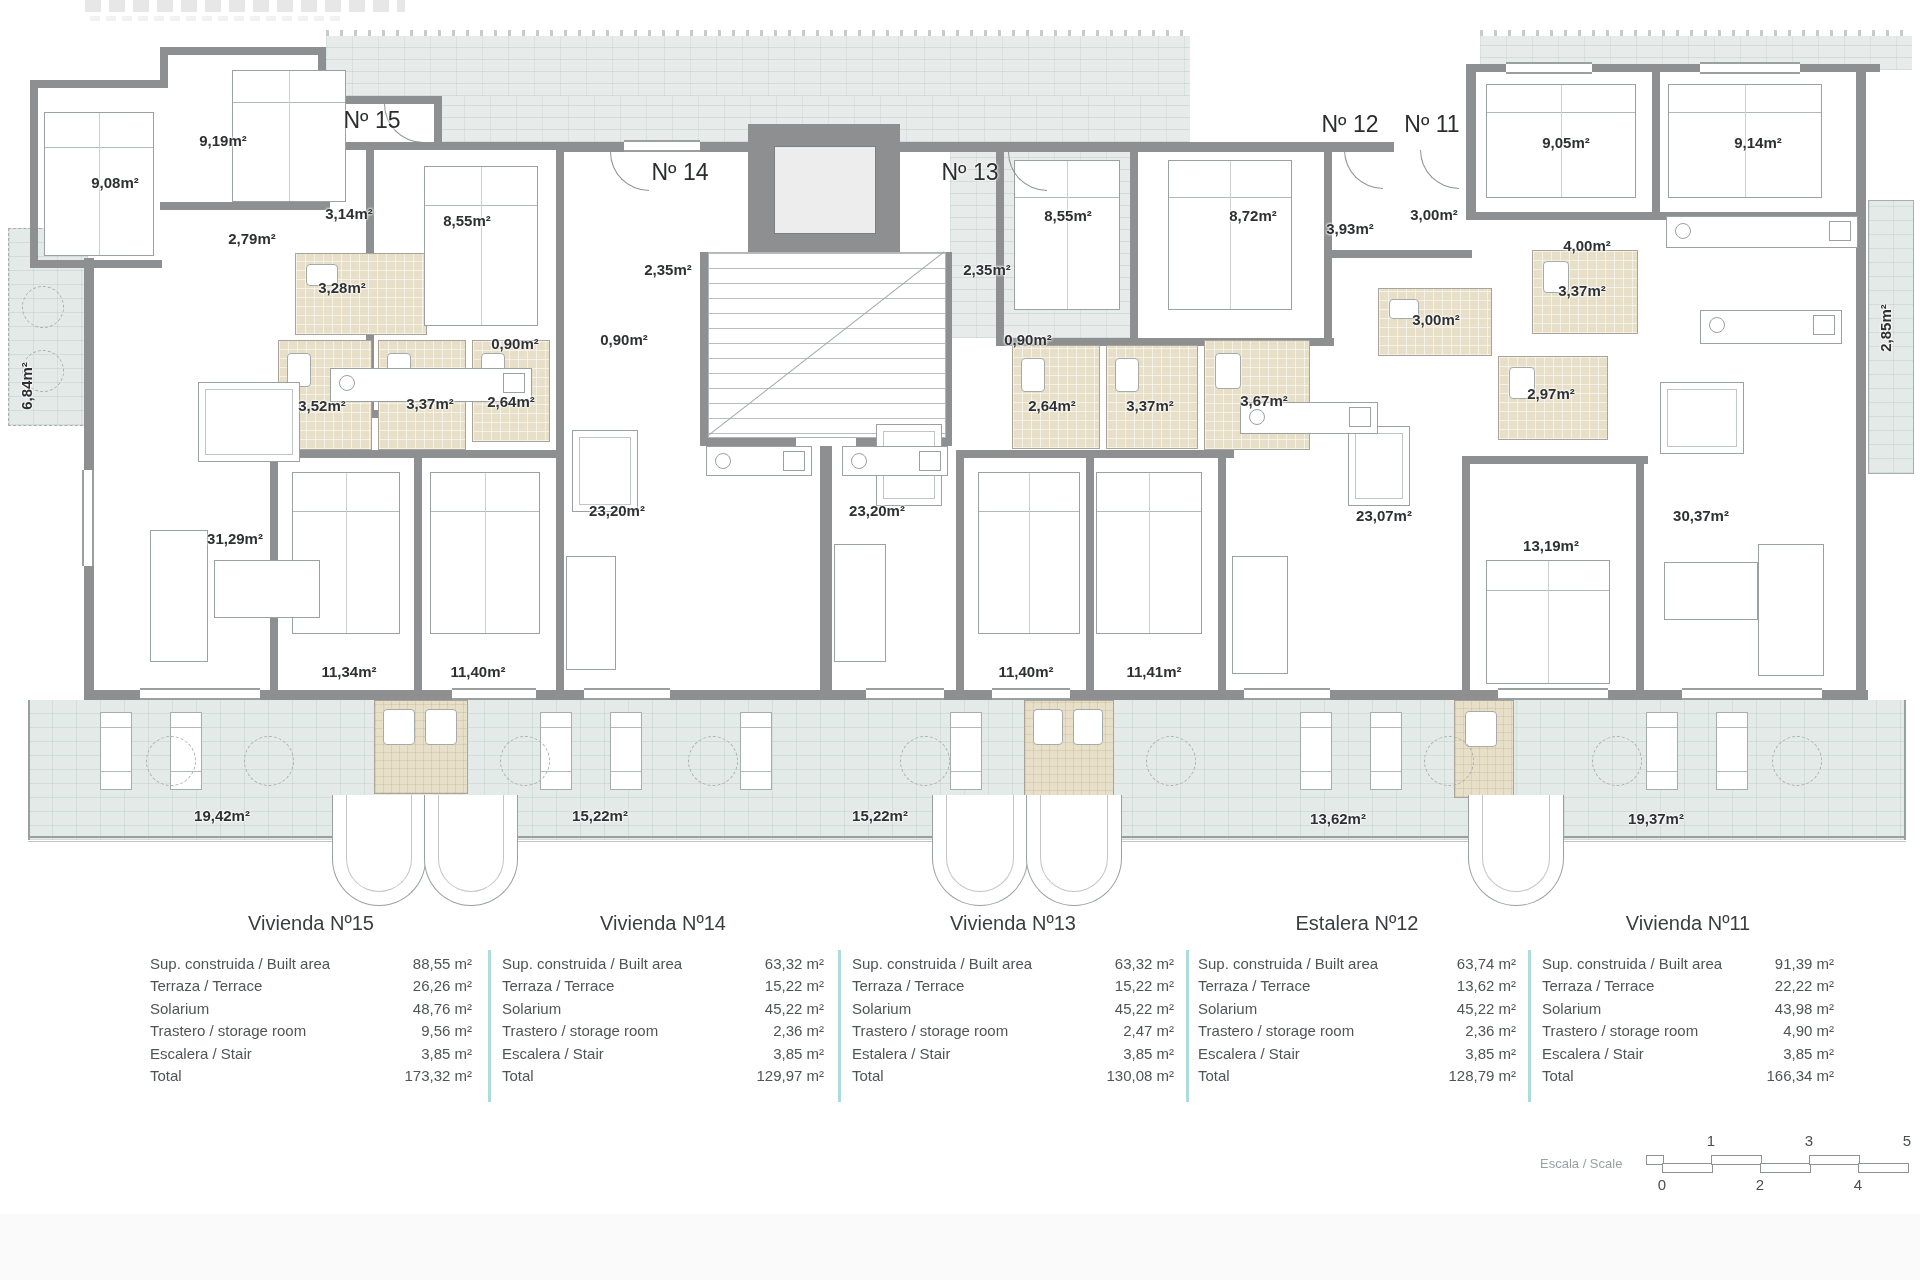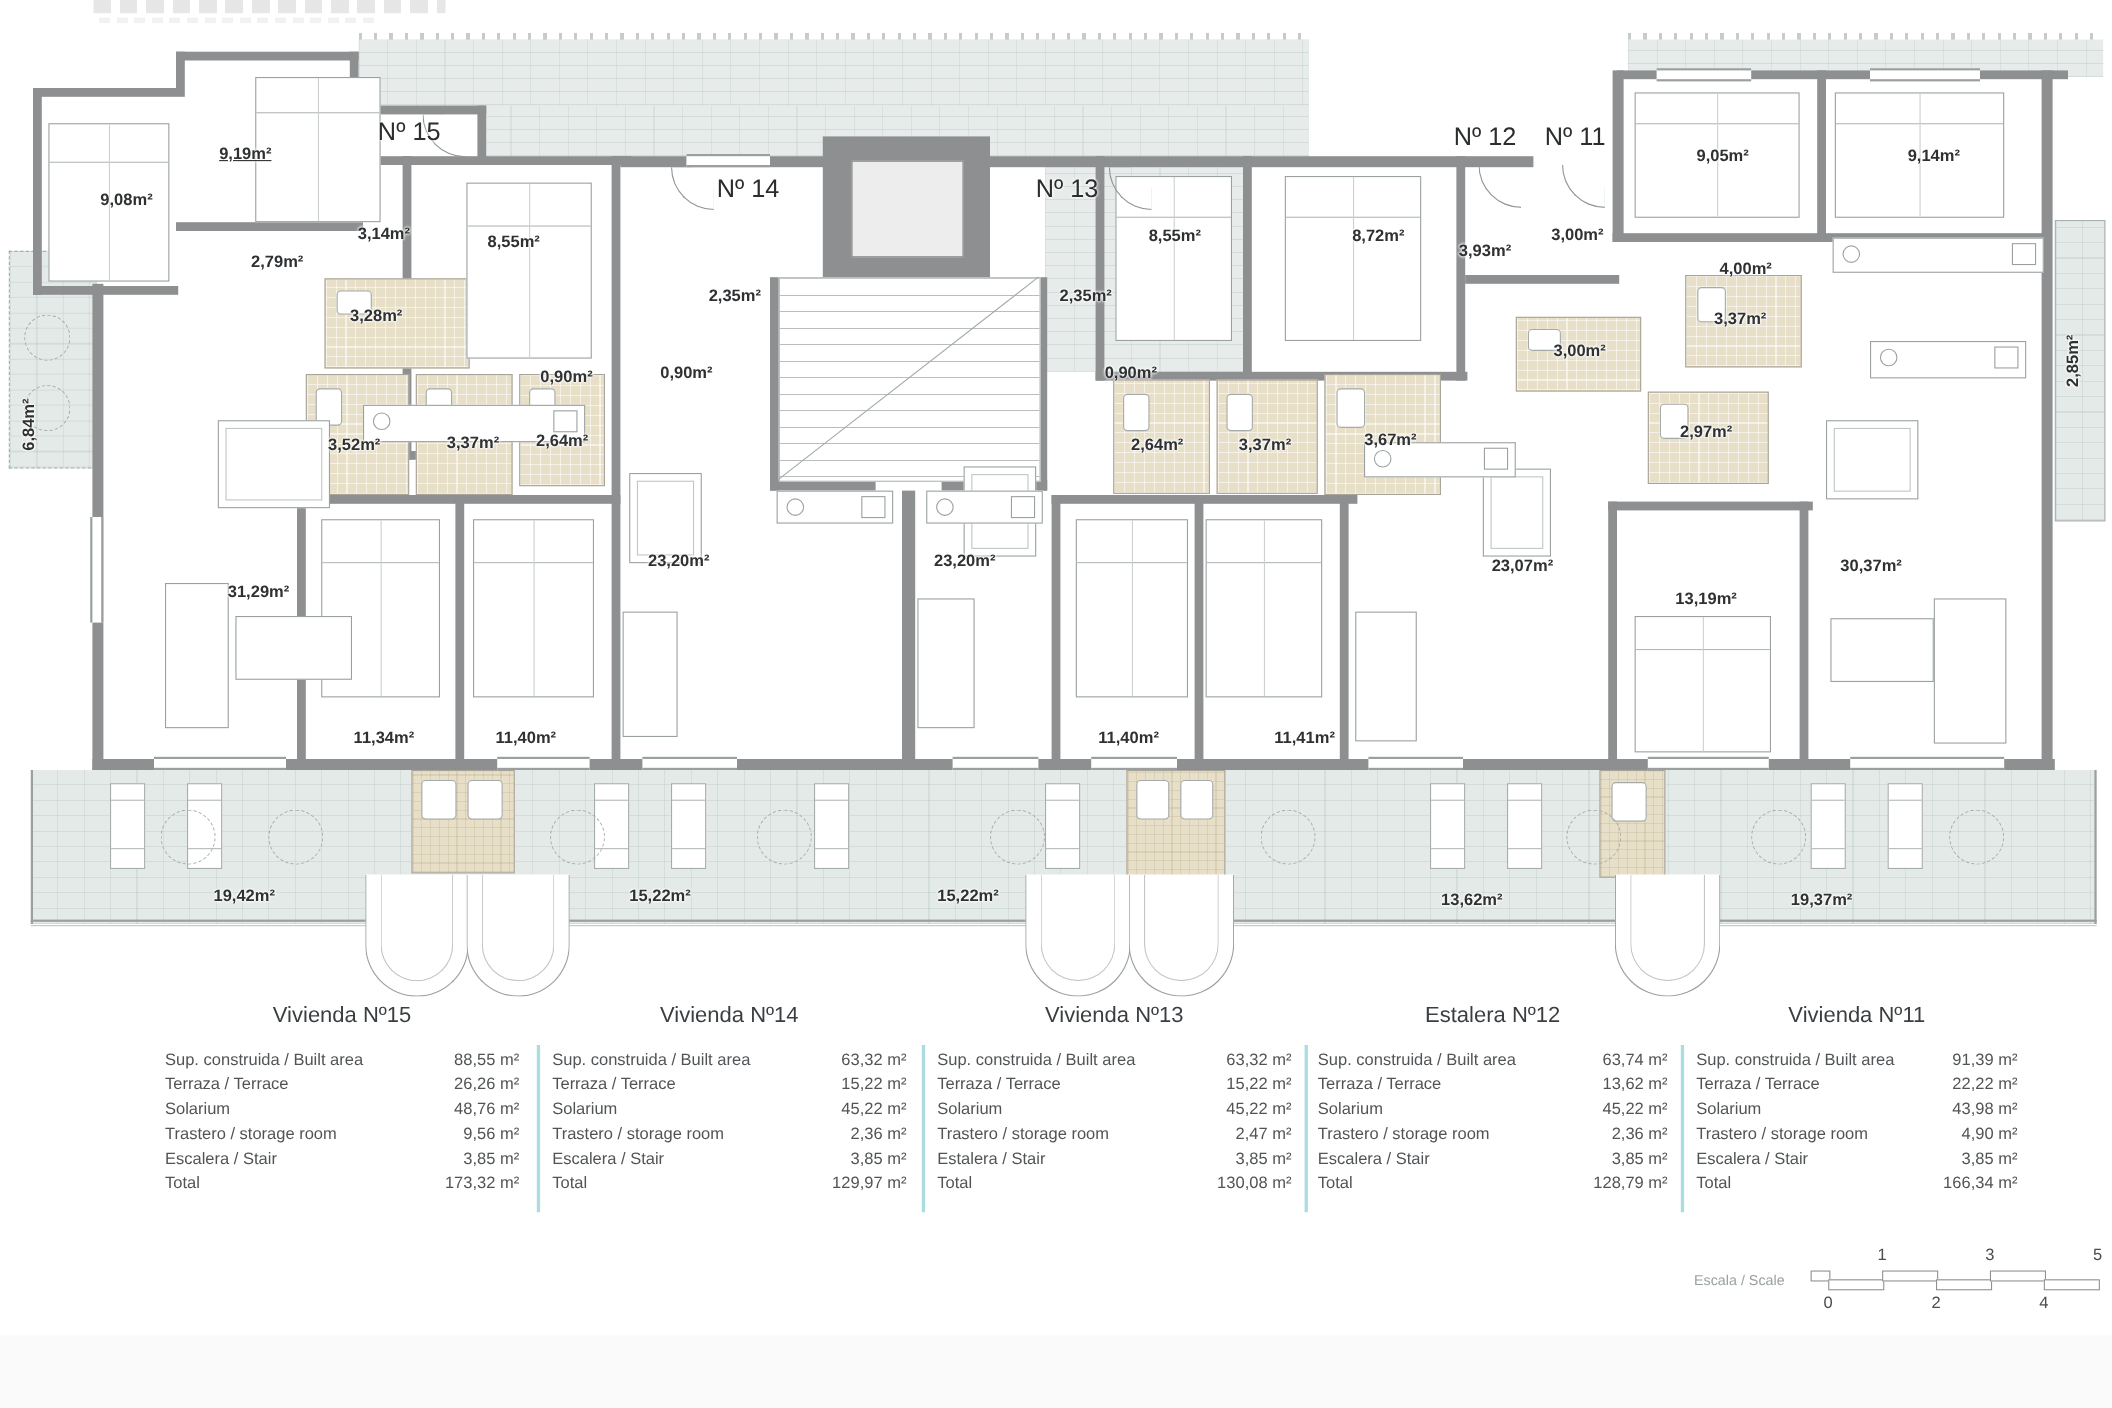--- a/index.html
+++ b/index.html
@@ -270,21 +270,21 @@
     <div class="bulge" style="left:332px;top:795px;width:92px;height:110px;"></div>
     <div class="bulge" style="left:424px;top:795px;width:92px;height:110px;"></div>
     <div class="bulge" style="left:932px;top:795px;width:94px;height:110px;"></div>
     <div class="bulge" style="left:1026px;top:795px;width:94px;height:110px;"></div>
     <div class="bulge" style="left:1468px;top:795px;width:94px;height:110px;"></div>
   </div>
 
   <div class="layer">
     <span class="area rot" style="left:26px;top:386px;">6,84m²</span>
     <span class="area" style="left:115px;top:182px;">9,08m²</span>
-    <span class="area" style="left:223px;top:140px;text-decoration:underline;">9,19m²</span>
+    <span class="area" style="left:223px;top:140px;">9,19m²</span>
     <span class="area" style="left:252px;top:238px;">2,79m²</span>
     <span class="area" style="left:349px;top:213px;">3,14m²</span>
     <span class="area" style="left:467px;top:220px;">8,55m²</span>
     <span class="area" style="left:342px;top:287px;">3,28m²</span>
     <span class="area" style="left:322px;top:405px;">3,52m²</span>
     <span class="area" style="left:430px;top:403px;">3,37m²</span>
     <span class="area" style="left:511px;top:401px;">2,64m²</span>
     <span class="area" style="left:515px;top:343px;">0,90m²</span>
     <span class="area" style="left:668px;top:269px;">2,35m²</span>
     <span class="area" style="left:624px;top:339px;">0,90m²</span>
@@ -294,21 +294,21 @@
     <span class="area" style="left:617px;top:510px;">23,20m²</span>
     <span class="area" style="left:987px;top:269px;">2,35m²</span>
     <span class="area" style="left:1028px;top:339px;">0,90m²</span>
     <span class="area" style="left:877px;top:510px;">23,20m²</span>
     <span class="area" style="left:1068px;top:215px;">8,55m²</span>
     <span class="area" style="left:1253px;top:215px;">8,72m²</span>
     <span class="area" style="left:1052px;top:405px;">2,64m²</span>
     <span class="area" style="left:1150px;top:405px;">3,37m²</span>
     <span class="area" style="left:1264px;top:400px;">3,67m²</span>
     <span class="area" style="left:1026px;top:671px;">11,40m²</span>
-    <span class="area" style="left:1154px;top:671px;margin-left:32px;">11,41m²</span>
+    <span class="area" style="left:1154px;top:671px;">11,41m²</span>
     <span class="area" style="left:1350px;top:228px;">3,93m²</span>
     <span class="area" style="left:1434px;top:214px;">3,00m²</span>
     <span class="area" style="left:1436px;top:319px;">3,00m²</span>
     <span class="area" style="left:1384px;top:515px;">23,07m²</span>
     <span class="area" style="left:1551px;top:545px;">13,19m²</span>
     <span class="area" style="left:1701px;top:515px;">30,37m²</span>
     <span class="area" style="left:1551px;top:393px;">2,97m²</span>
     <span class="area" style="left:1582px;top:290px;">3,37m²</span>
     <span class="area" style="left:1587px;top:245px;">4,00m²</span>
     <span class="area" style="left:1566px;top:142px;">9,05m²</span>

